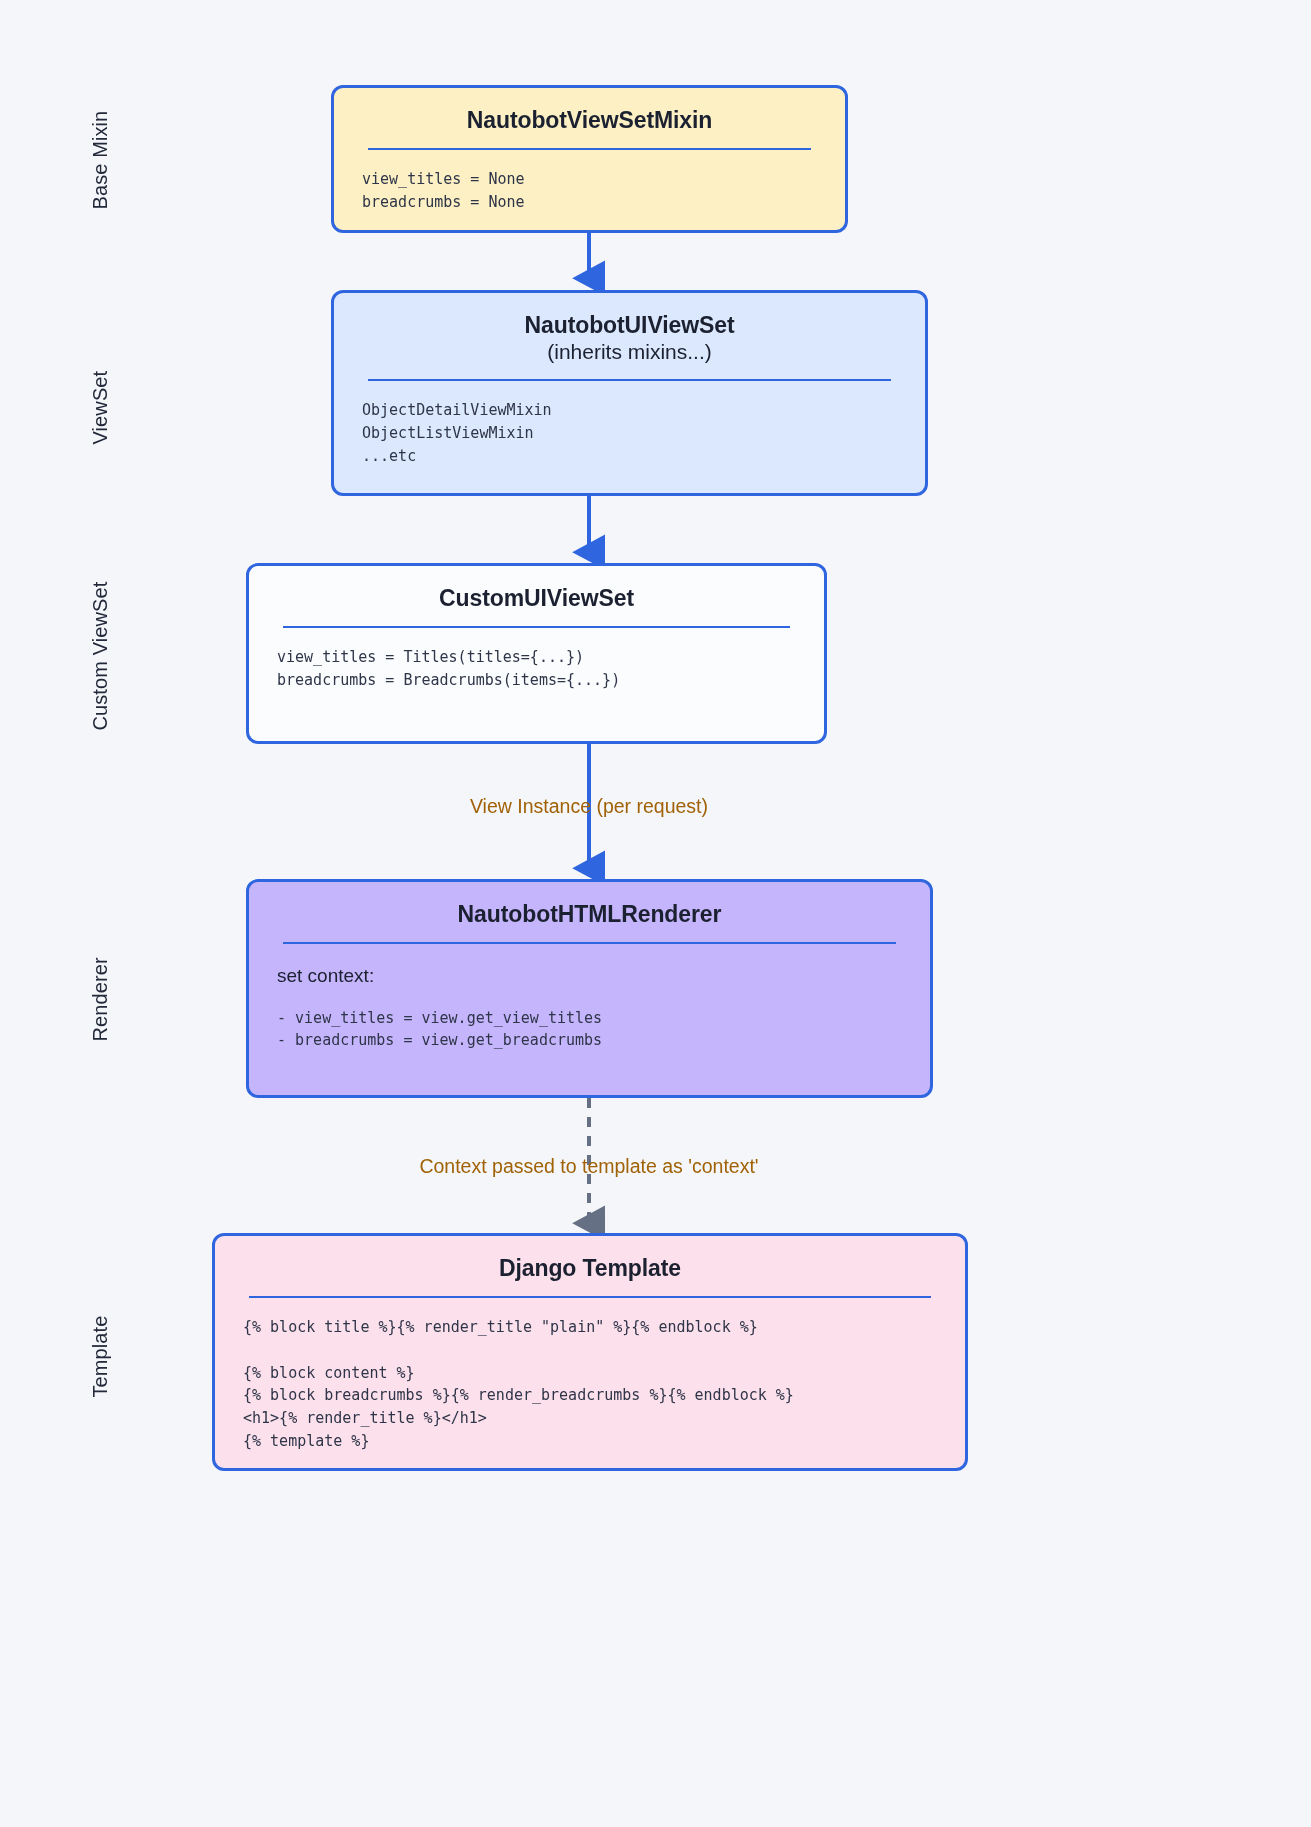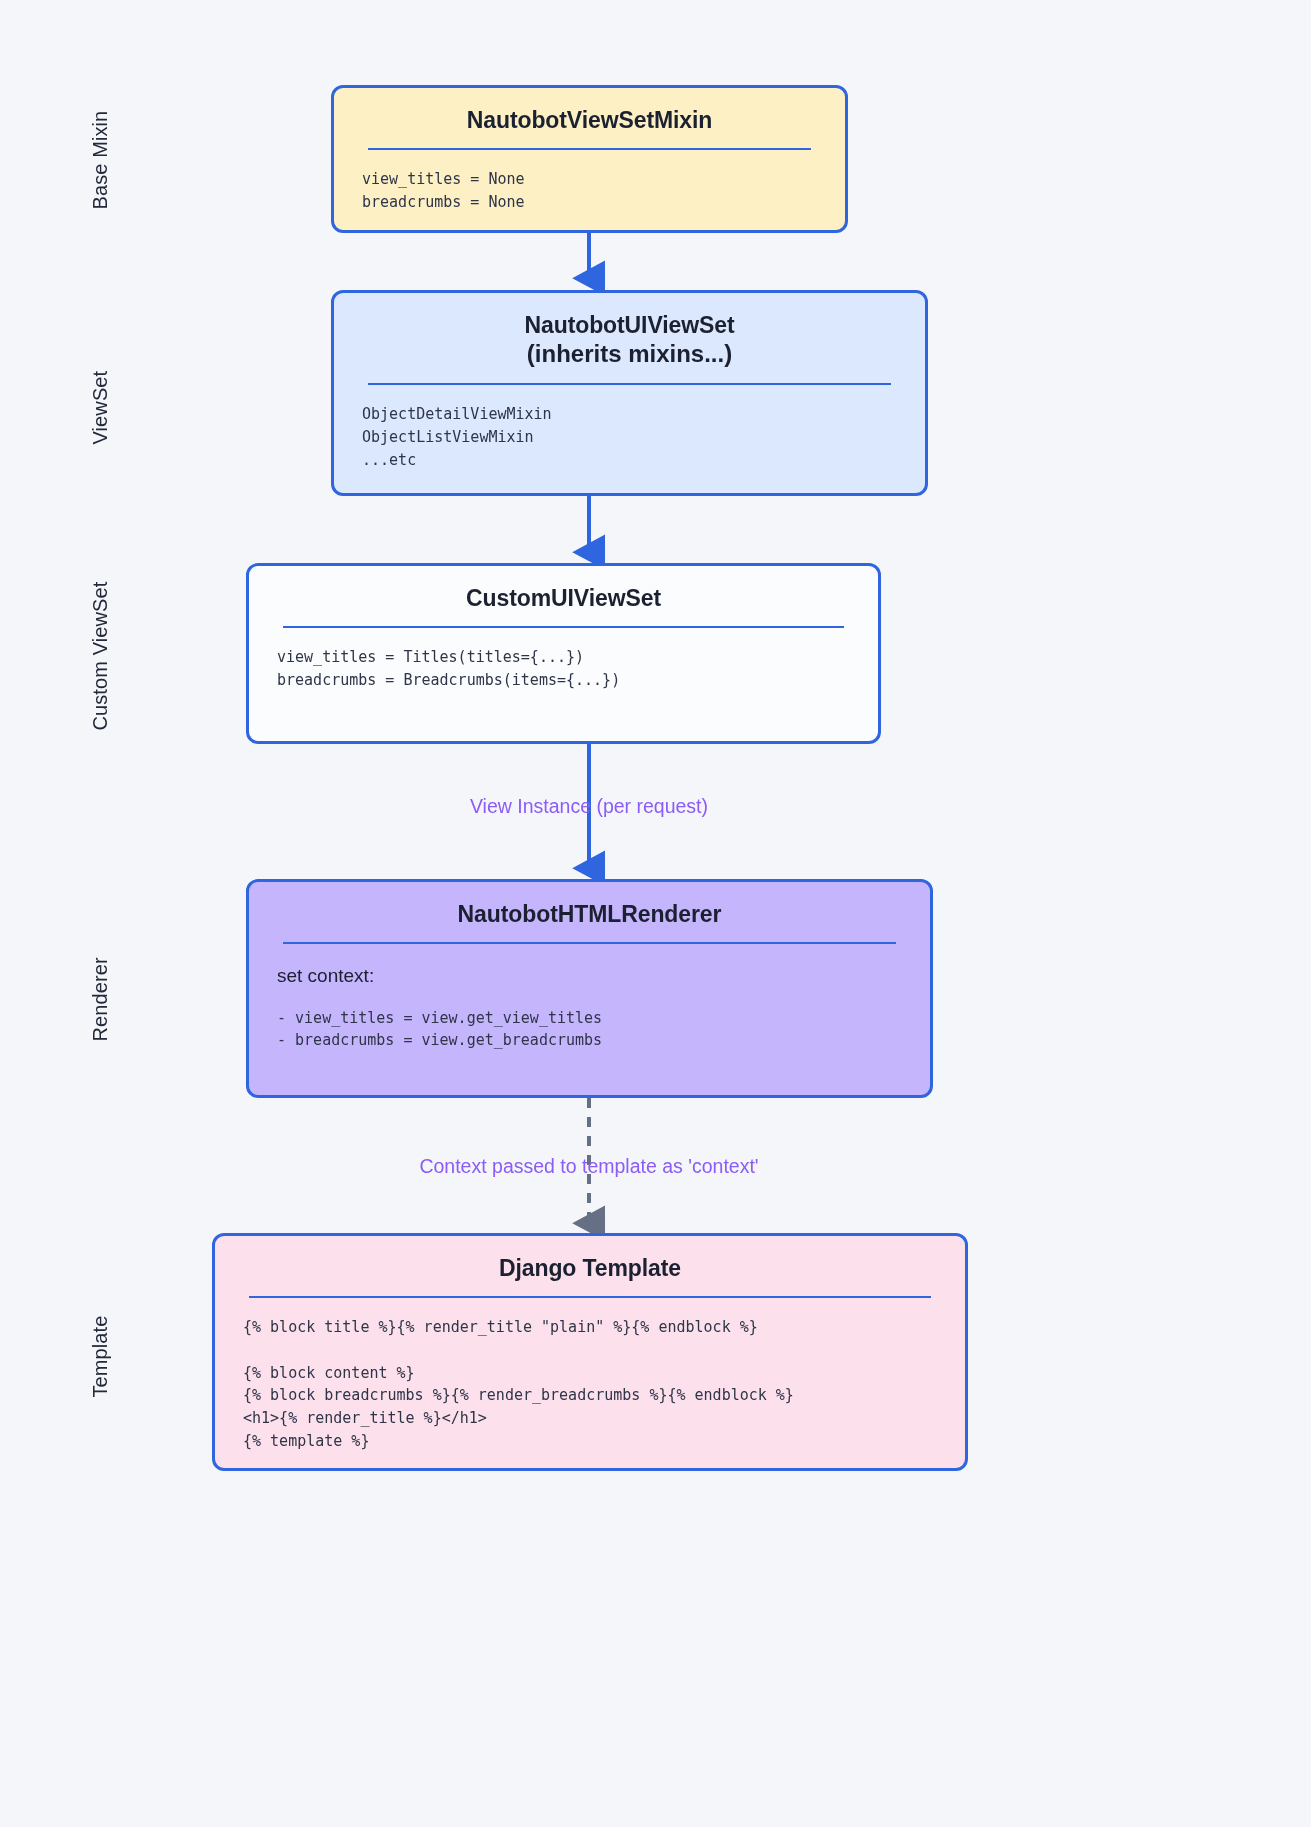--- a/index.html
+++ b/index.html
@@ -49,22 +49,22 @@
   .node-title {
     text-align: center;
     font-size: 23px;
     font-weight: bold;
     color: #1b2130;
     line-height: 1.22;
     letter-spacing: -0.1px;
   }
   .node-subtitle {
     text-align: center;
-    font-size: 24px;
-    font-weight: bold;
+    font-size: 21px;
+    font-weight: normal;
     color: #1b2130;
     line-height: 1.25;
   }
   .divider {
     height: 0;
     border-top: 2px solid #2f66e0;
     margin: 14px 6px 18px 6px;
   }
   .code {
     font-family: "DejaVu Sans Mono", "Liberation Mono", monospace;
@@ -81,21 +81,21 @@
   .gap { height: 16px; }
 
   
   .conn {
     position: absolute;
     pointer-events: none;
   }
   .edge-label {
     position: absolute;
     font-size: 19.5px;
-    color: #8b5cf6;
+    color: #a16207;
     white-space: nowrap;
     text-align: center;
   }
 </style>
 </head>
 <body>
 
 <div id="diagram">
 
   <div class="lane-label" style="left:40px; top:138px; width:120px;">
@@ -149,21 +149,21 @@
 
   <div class="node blue" style="left:331px; top:290px; width:597px; height:206px;">
     <div class="node-title">NautobotUIViewSet</div>
     <div class="node-subtitle">(inherits mixins...)</div>
     <div class="divider"></div>
     <div class="code">ObjectDetailViewMixin</div>
     <div class="code">ObjectListViewMixin</div>
     <div class="code">...etc</div>
   </div>
 
-  <div class="node white" style="left:246px; top:563px; width:635px; height:181px;">
+  <div class="node white" style="left:246px; top:563px; width:581px; height:181px;">
     <div class="node-title">CustomUIViewSet</div>
     <div class="divider"></div>
     <div class="code">view_titles = Titles(titles={...})</div>
     <div class="code">breadcrumbs = Breadcrumbs(items={...})</div>
   </div>
 
   <div class="node green" style="left:246px; top:879px; width:687px; height:219px;">
     <div class="node-title">NautobotHTMLRenderer</div>
     <div class="divider"></div>
     <div class="plain">set context:</div>

